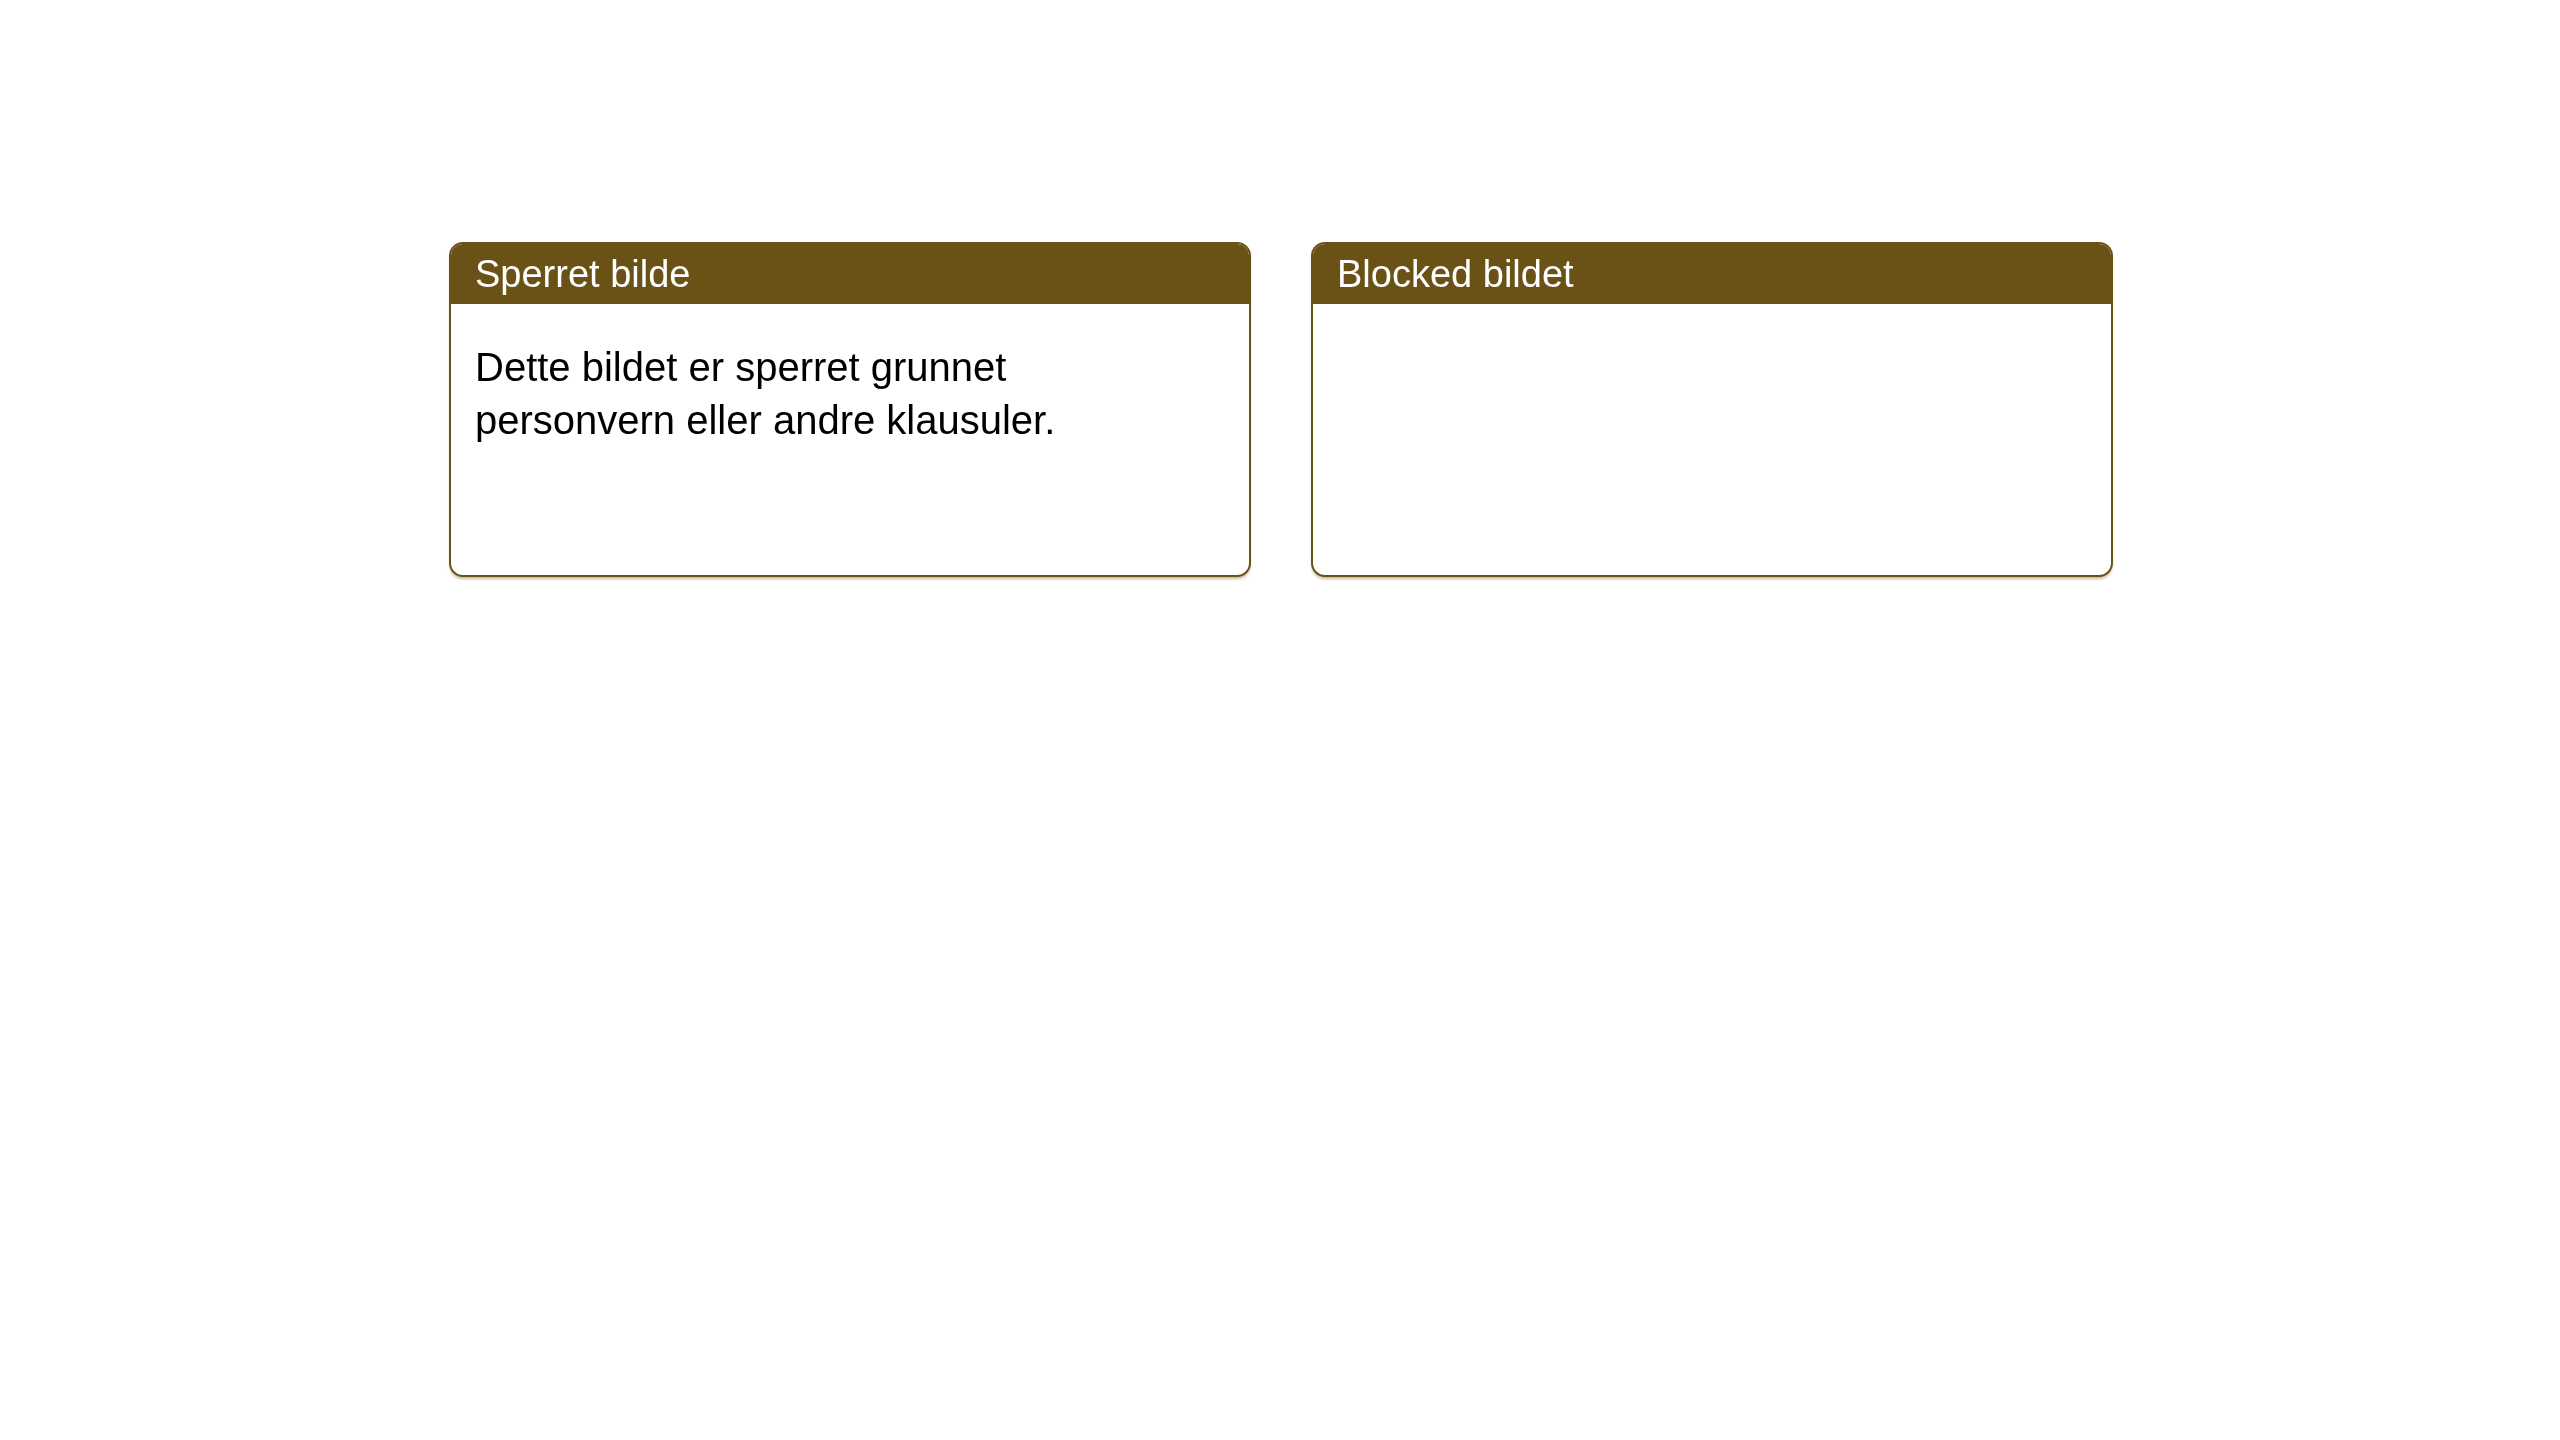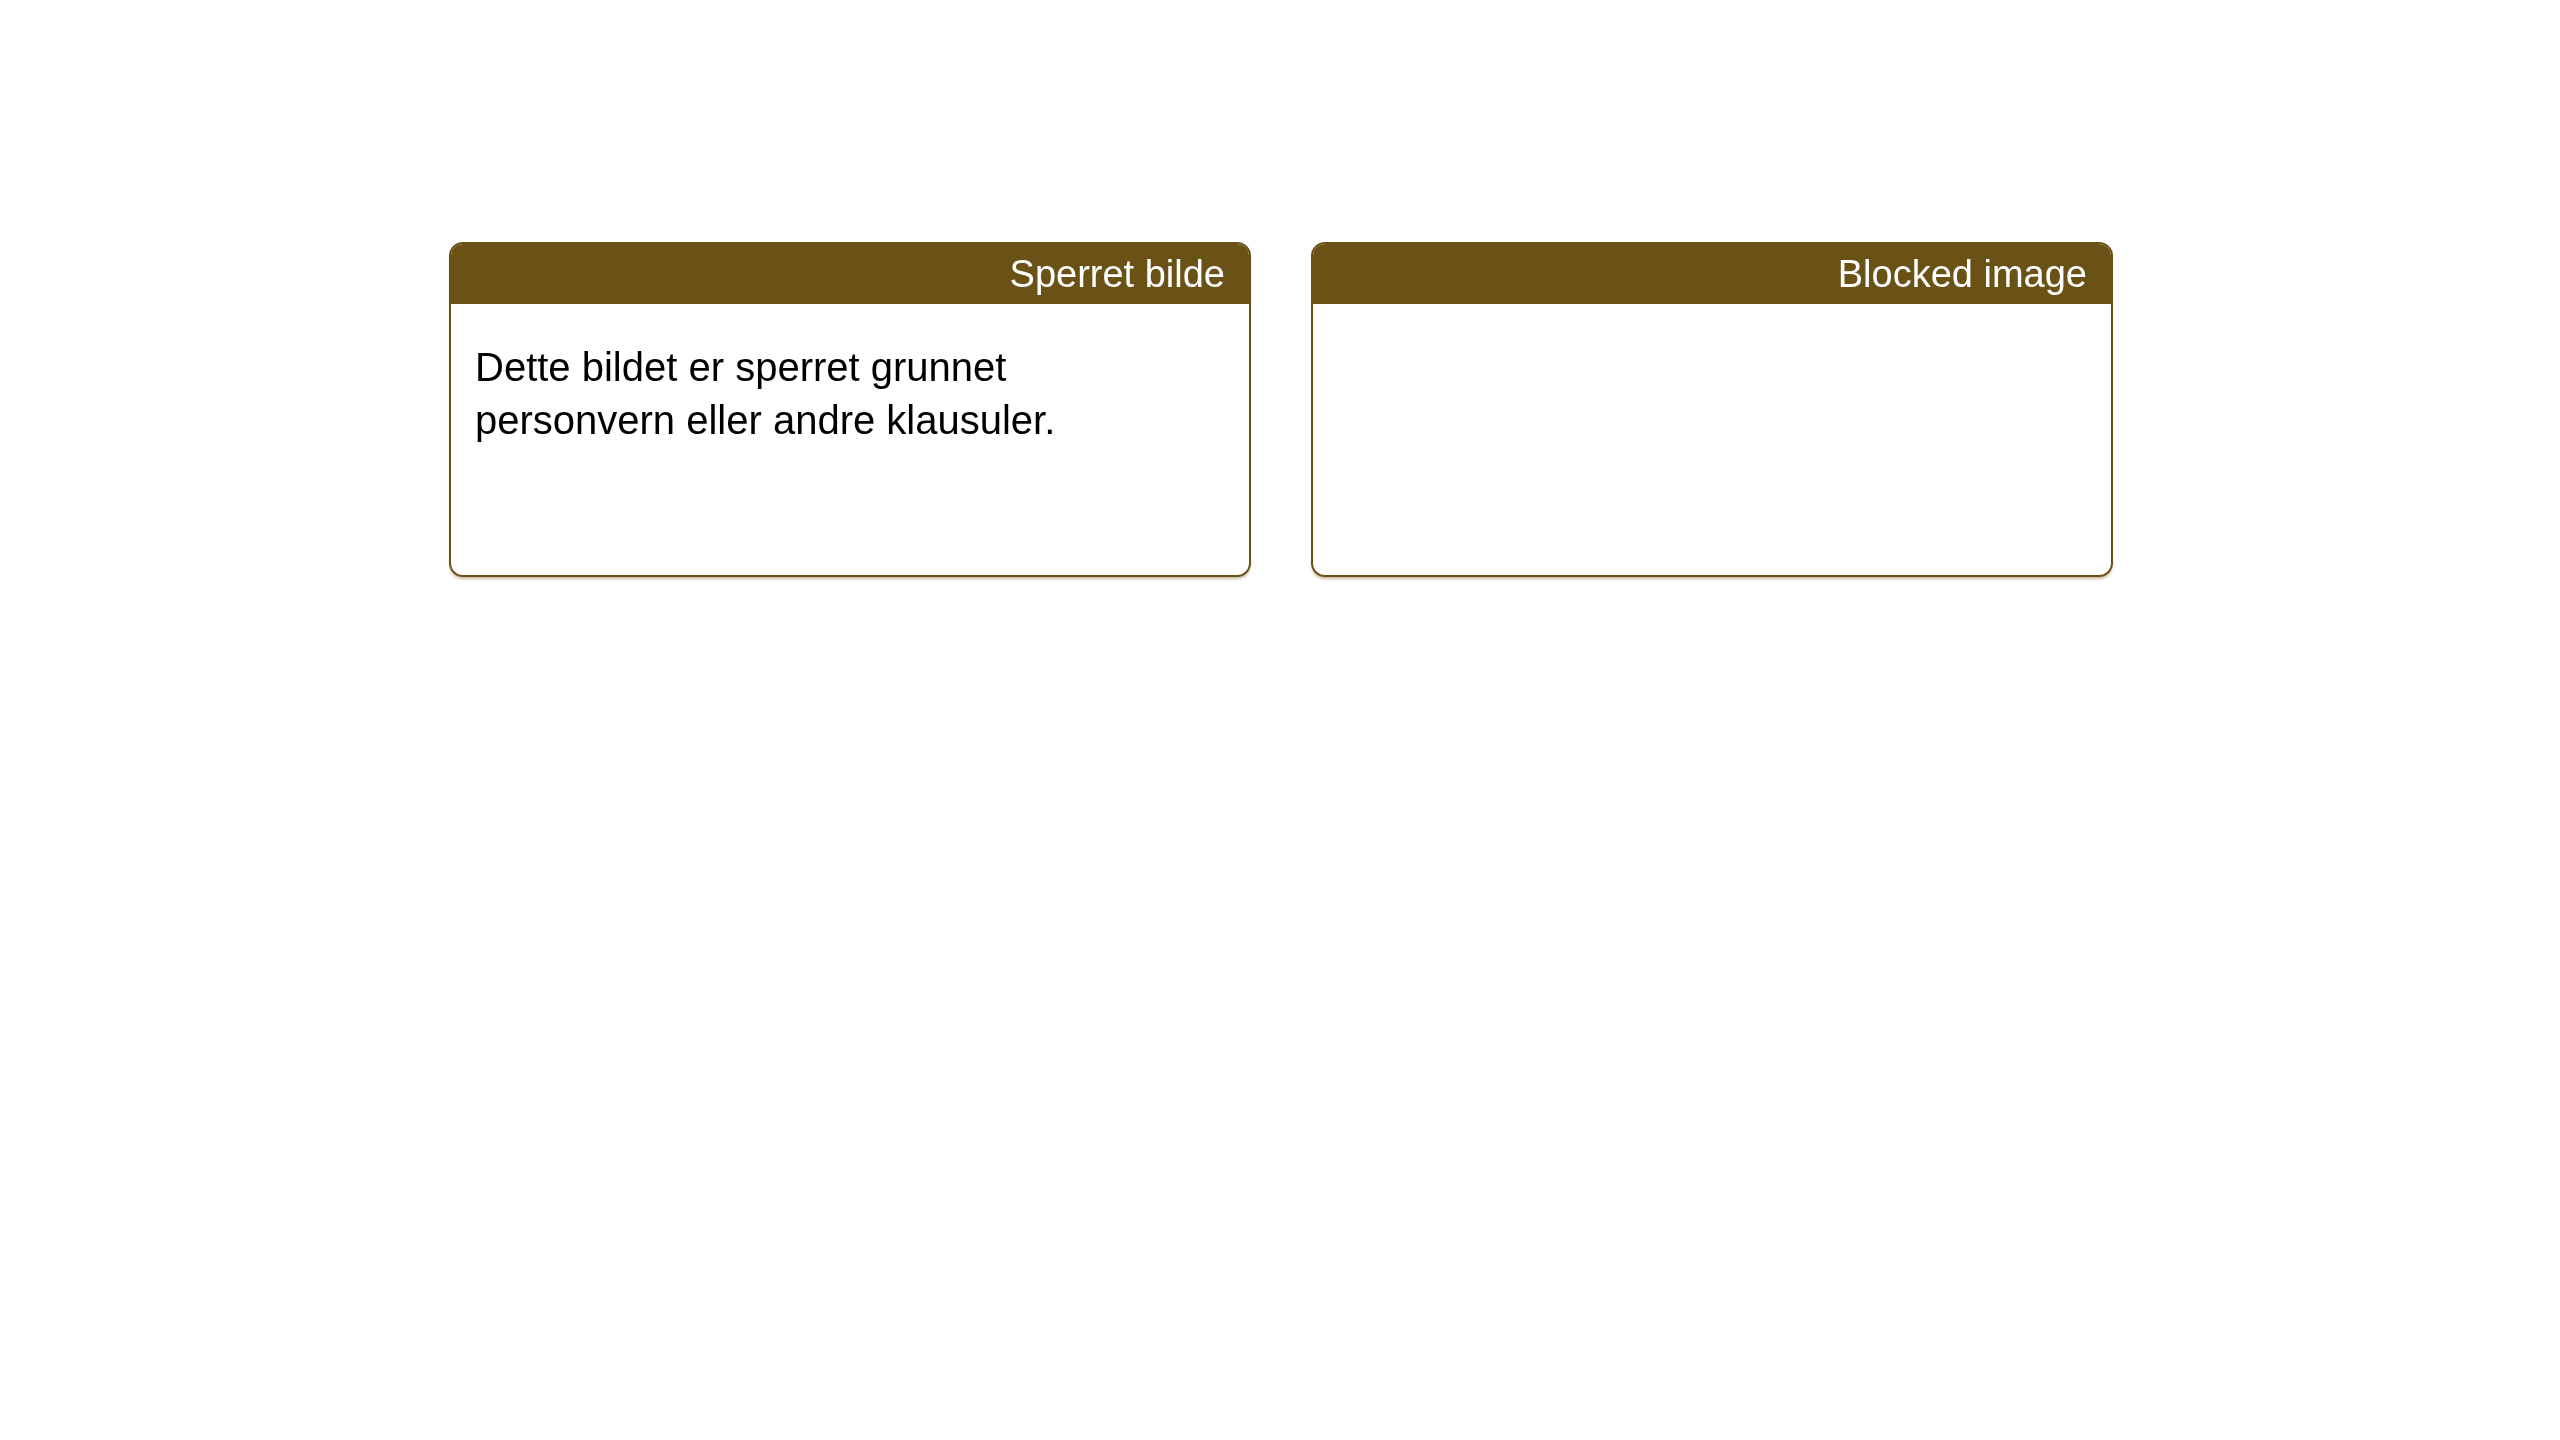--- a/index.html
+++ b/index.html
@@ -27,21 +27,20 @@
   .notice-card.card-left{left:449px;}
   .notice-card.card-right{left:1311px;}
 
   .card-header{
     height:60px;
     background:var(--header-bg);
     border-radius:11px 11px 0 0;
     display:flex;
     align-items:center;
     padding:0 24px;
-    justify-content:flex-end;
   }
   .card-title{
     color:var(--title-text);
     font-size:38px;
     line-height:60px;
     white-space:nowrap;
   }
   .card-body{
     padding:37px 24px 0 24px;
     color:var(--body-text);
@@ -56,15 +55,15 @@
 <div class="notice-card card-left">
   <div class="card-header">
     <span class="card-title">Sperret bilde</span>
   </div>
   <div class="card-body">Dette bildet er sperret grunnet
 personvern eller andre klausuler.</div>
 </div>
 
 <div class="notice-card card-right">
   <div class="card-header">
-    <span class="card-title">Blocked image</span>
+    <span class="card-title">Blocked bildet</span>
   </div>
 </div>
 
 </body></html>

